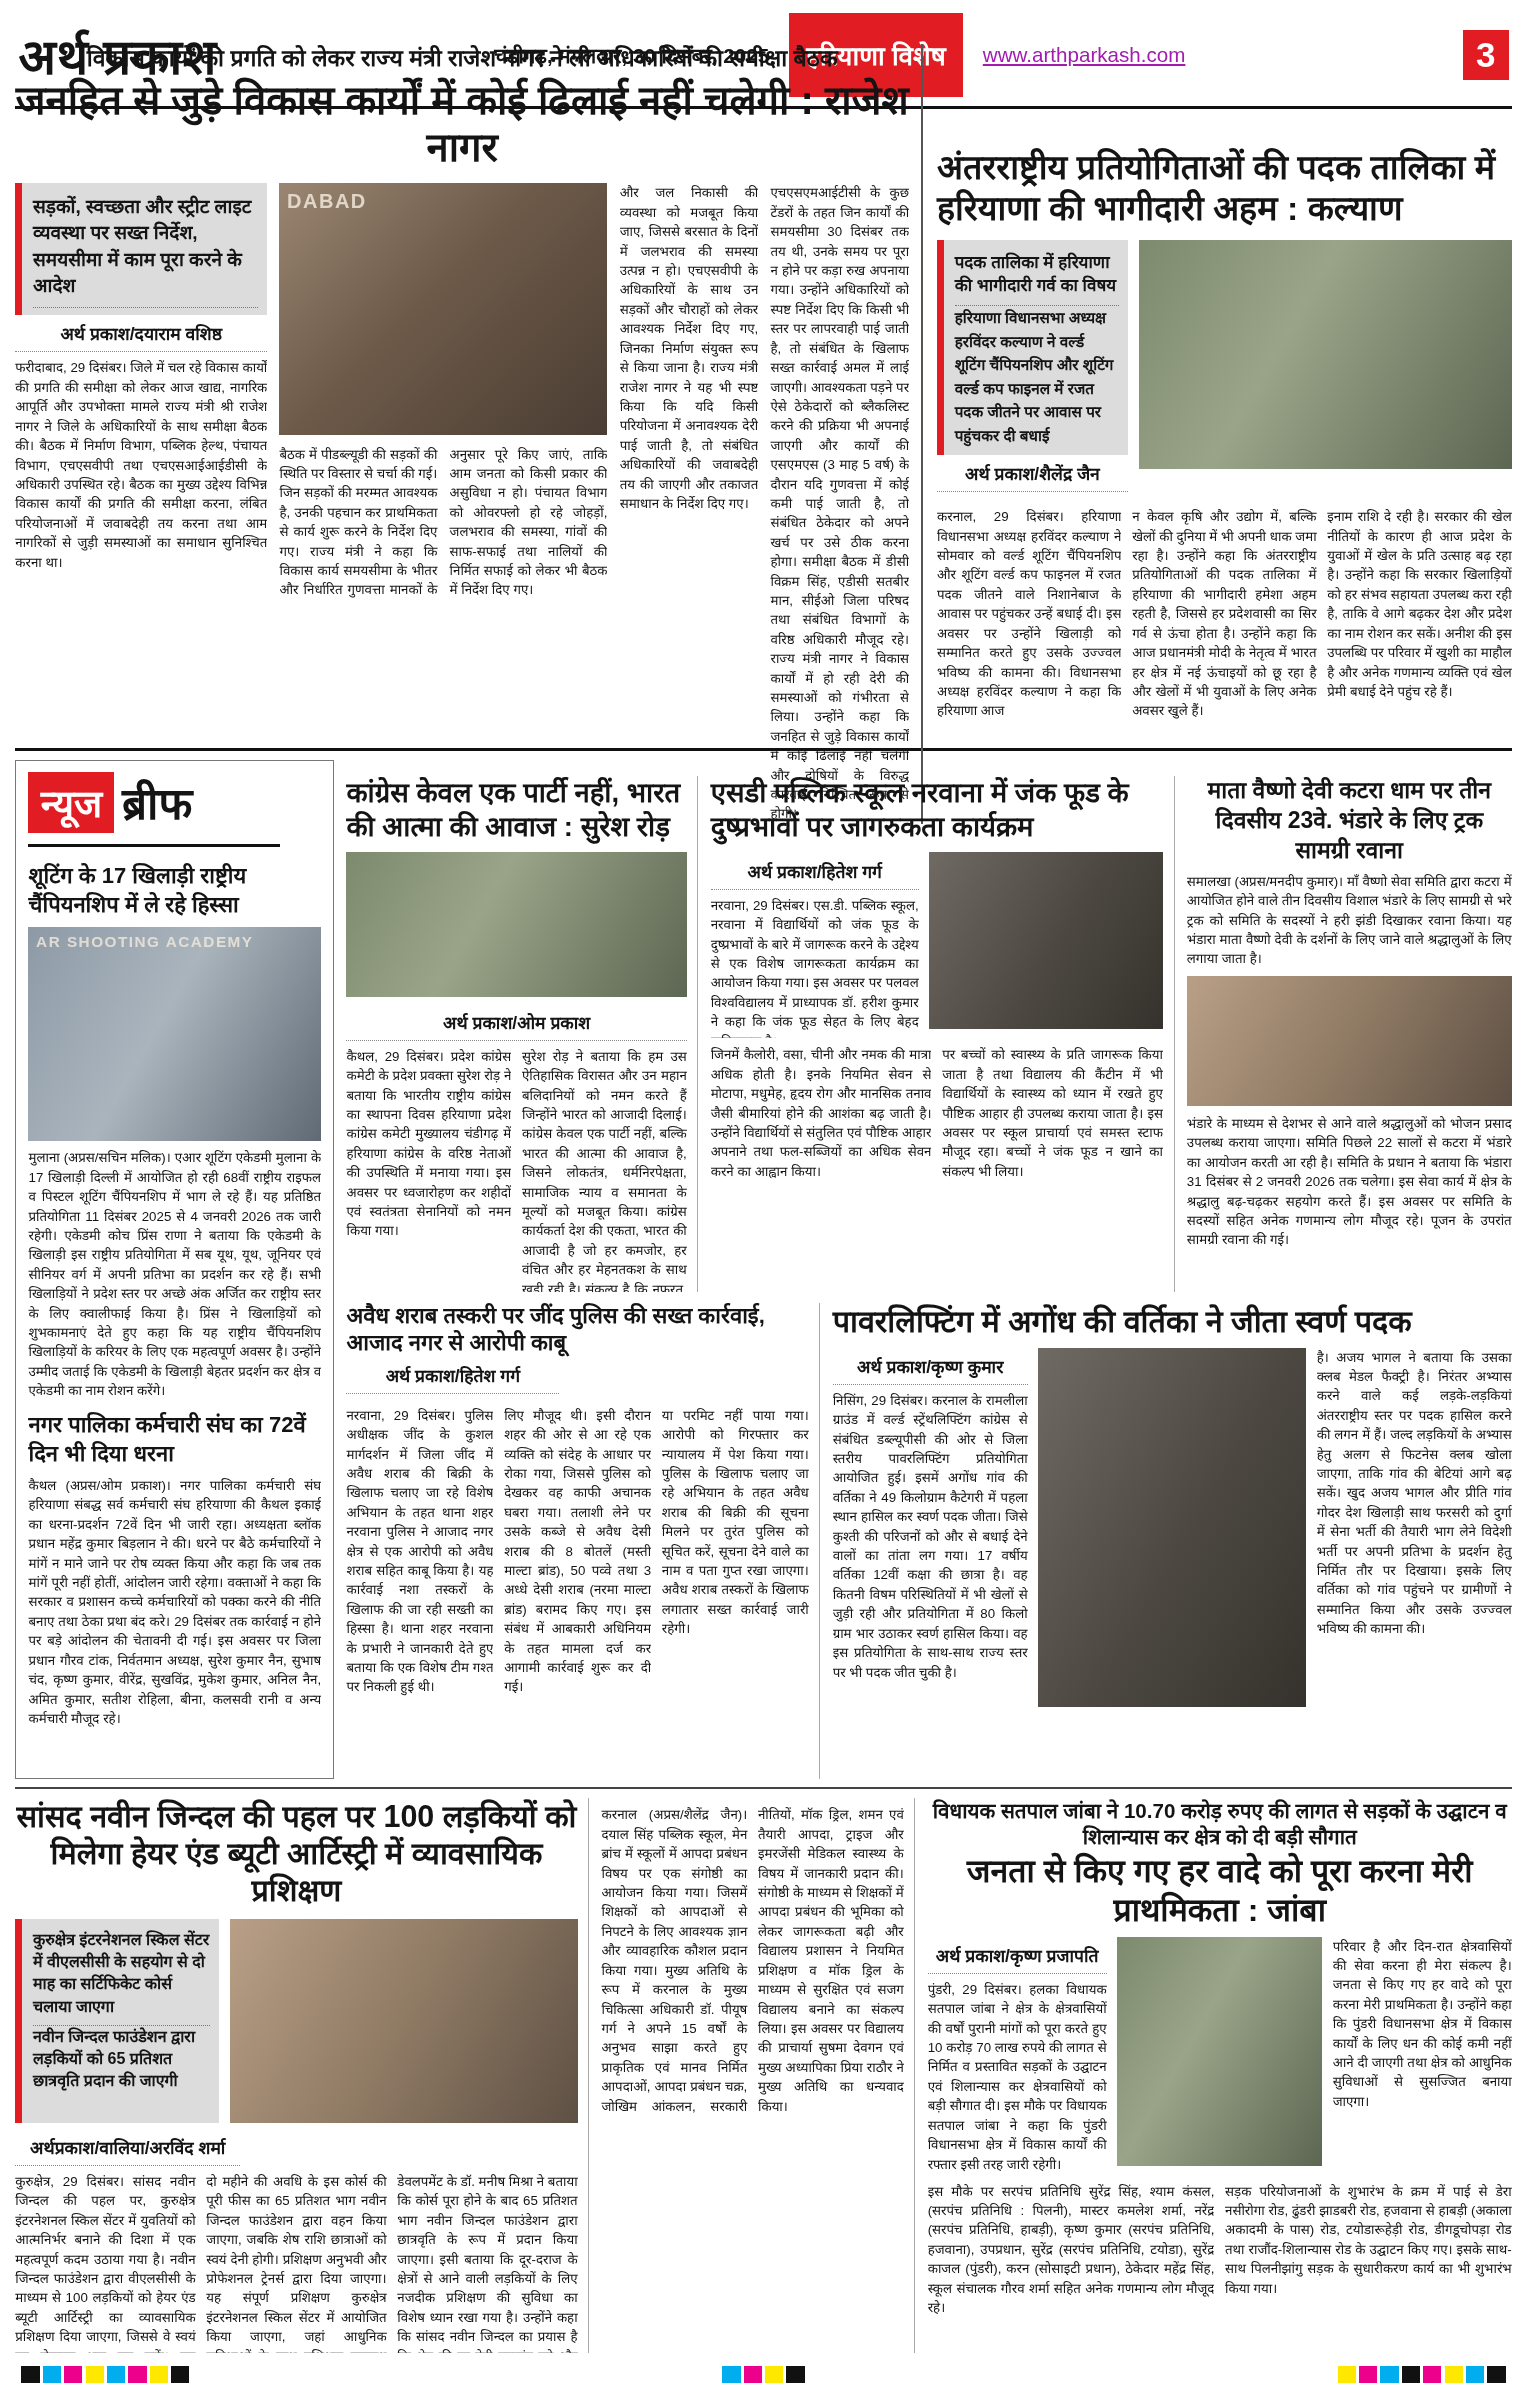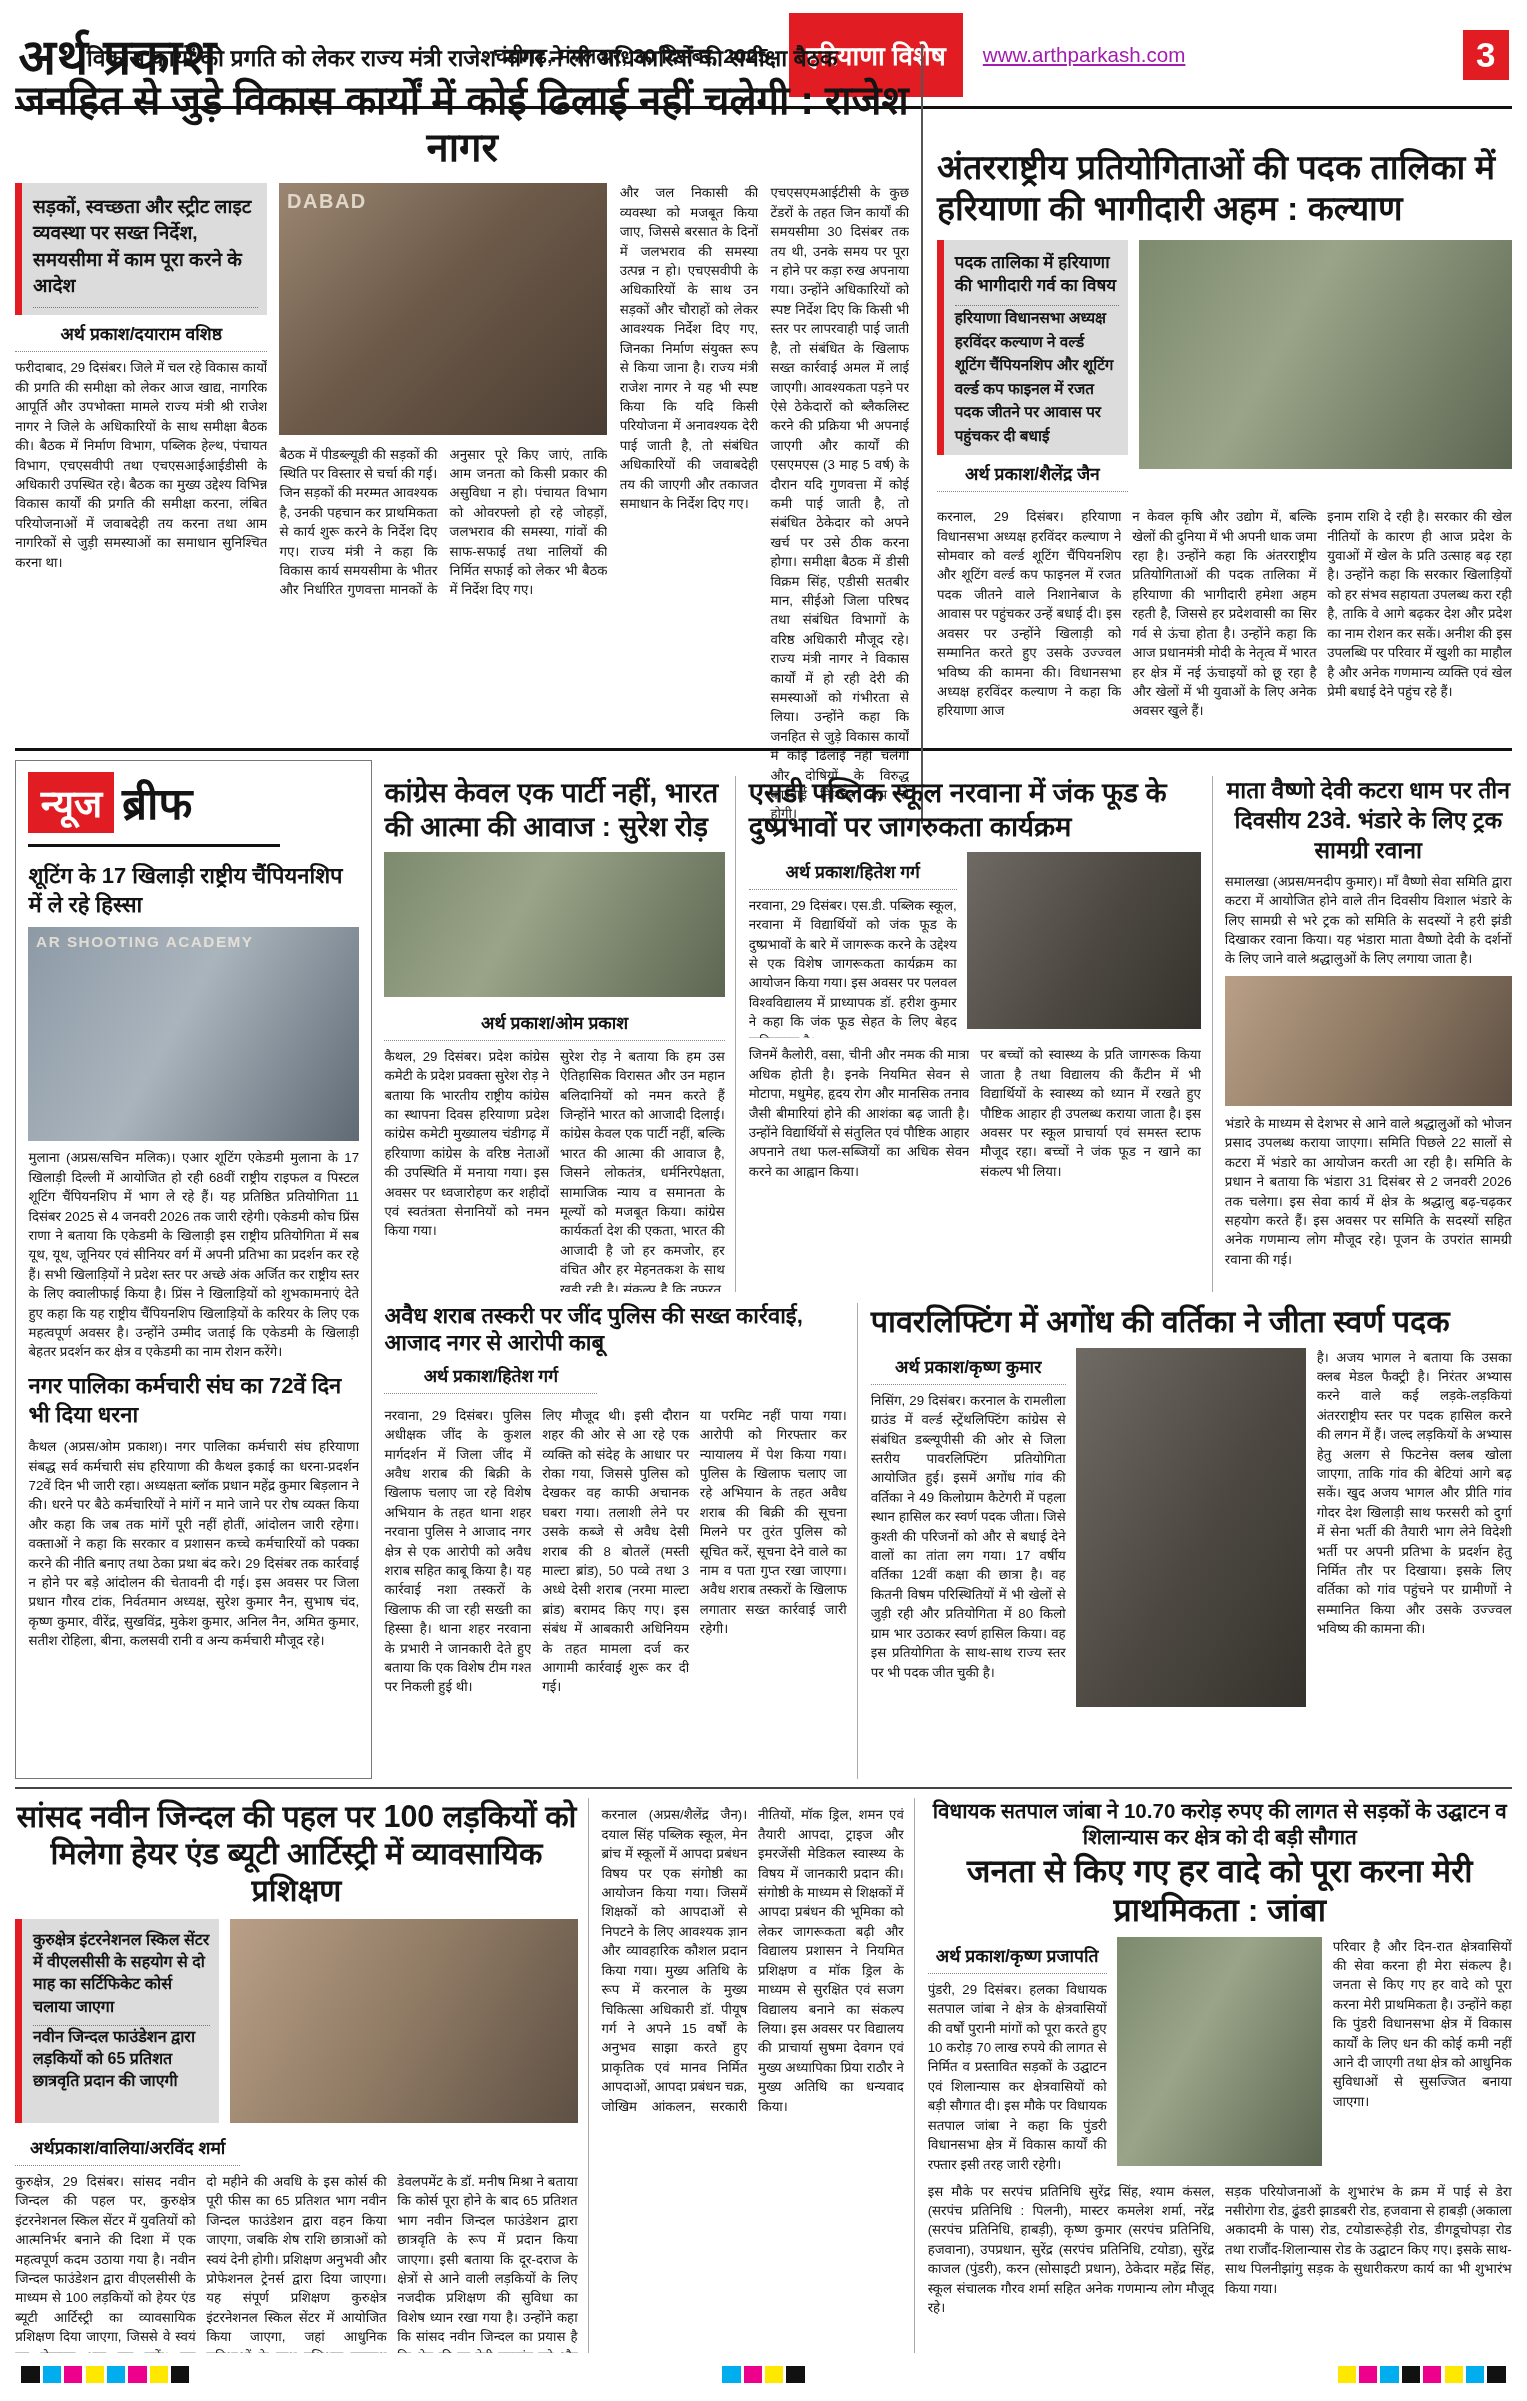--- a/index.html
+++ b/index.html
@@ -39,21 +39,21 @@
   .lead-grid { display:grid; grid-template-columns:252px 328px 1fr 1fr; gap:12.2px; margin-top:12.2px; flex:1; overflow:hidden; }
   .lead-photo { height:252px; }
   .lead-mid-text { column-count:2; column-gap:12.2px; margin-top:9.2px; height:218px; }
   .medals { flex:1; display:flex; flex-direction:column; }
   .medals-row { display:grid; grid-template-columns:191px 1fr; gap:10.7px; margin-top:10.7px; }
   .medals-photo { height:229px; }
   .medals-cols { display:flex; gap:10.7px; margin-top:9.2px; flex:1; overflow:hidden; }
   .medals-cols .bodytext { flex:1; }
   
   .midband { display:flex; gap:12.2px; height:1019px; margin-top:7.6px; }
-  .news-brief { width:357px; border:1.5px solid #777; padding:10.7px 12.2px; display:flex; flex-direction:column; overflow:hidden; }
+  .news-brief { width:319px; border:1.5px solid #777; padding:10.7px 12.2px; display:flex; flex-direction:column; overflow:hidden; }
   .nb-titlebar { display:flex; align-items:center; gap:7.6px; }
   .nb-red { background:#e11d23; color:#fff; font-size:38px; font-weight:800; padding:4.6px 12.2px; }
   .nb-black { font-size:44px; font-weight:800; }
   .nb-rule { border-top:3.1px solid #111; width:252px; margin:10.7px 0; }
   .nb-h { font-size:22px; font-weight:800; margin:4.6px 0 7.6px 0; line-height:1.3; }
   .nb-photo { height:214px; margin-bottom:7.6px; }
   .mid-right { flex:1; display:flex; flex-direction:column; gap:10.7px; }
   .mid-row1 { display:flex; gap:12.2px; height:516px;margin-top:16px; }
   .congress { width:352px; border-right:1.5px solid #aaa; padding-right:10.7px; display:flex; flex-direction:column; }
   .congress-photo { height:145px; margin:7.6px 0 6.1px 0; }

